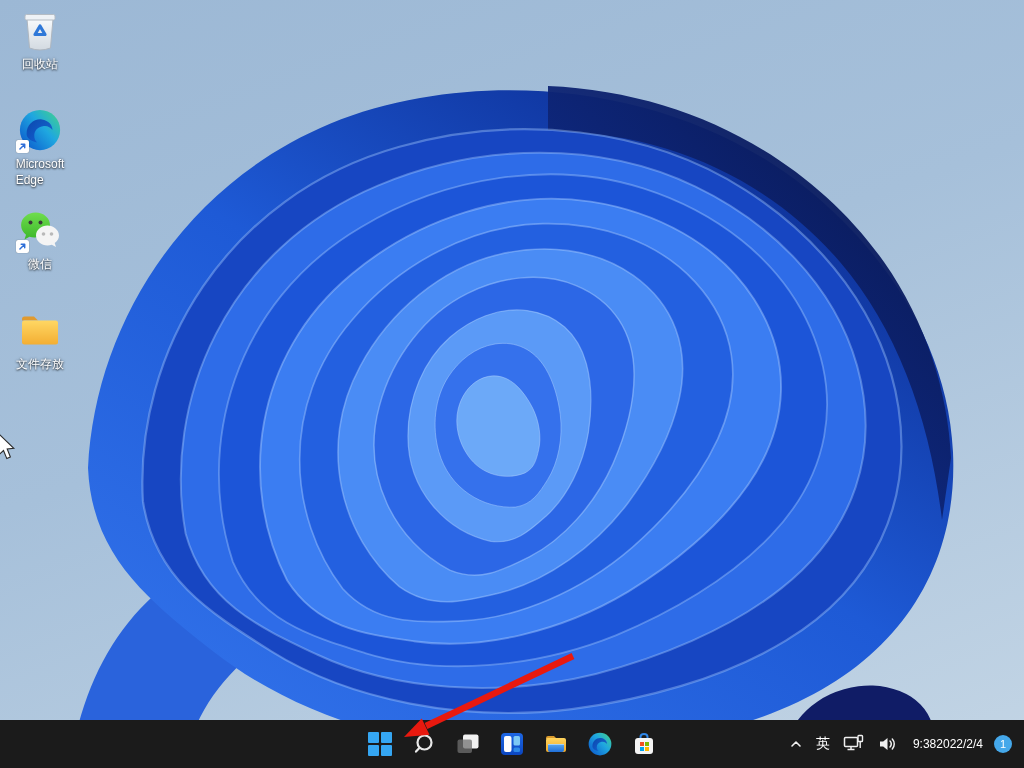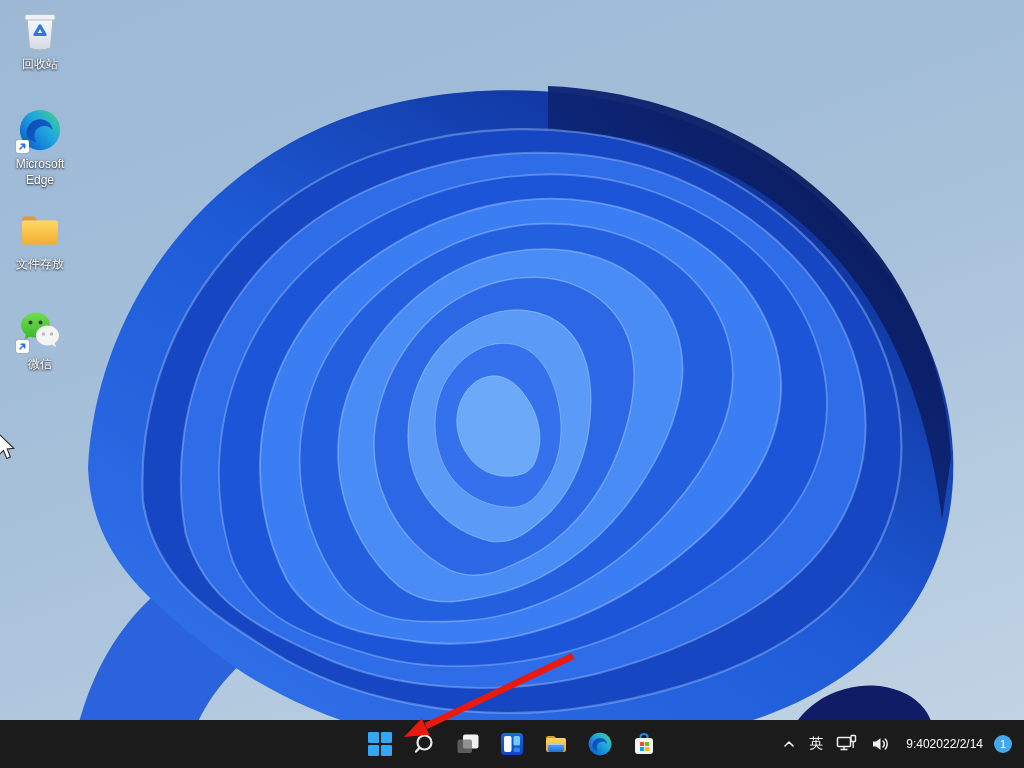--- a/index.html
+++ b/index.html
@@ -7,21 +7,21 @@
     width:1024px;height:768px;position:relative;overflow:hidden;
     font-family:"Liberation Sans","DejaVu Sans",sans-serif;
     background:linear-gradient(160deg,#9cb8d5 0%,#a6c0da 45%,#c3d5e5 100%);
   }
   .wallpaper{position:absolute;inset:0;z-index:0;}
   
   .desktop{position:absolute;left:2px;top:2px;width:78px;display:flex;flex-direction:column;gap:10px;z-index:2;}
   .tile{width:76px;min-height:86px;display:flex;flex-direction:column;align-items:center;padding-top:4px;border-radius:4px;cursor:default;}
   .tile.selected{background:rgba(205,225,240,0.45);outline:1px solid rgba(255,255,255,0.5);}
   .art{width:48px;height:48px;display:flex;align-items:center;justify-content:center;position:relative;}
-  .lbl{margin-top:3px;font-size:12px;line-height:1.3;color:#fff;text-align:center;white-space:pre-line;
+  .lbl{margin-top:3px;font-size:12px;line-height:1.3;color:#fff;white-space:pre-line;
        text-shadow:0 1px 2px rgba(0,0,0,0.75),0 0 3px rgba(0,0,0,0.45);}
   .shortcut-badge{position:absolute;left:0;bottom:1px;width:13px;height:13px;background:#fff;border-radius:2px;
        box-shadow:0 0 1px rgba(0,0,0,.5);display:flex;align-items:center;justify-content:center;}
   
   .taskbar{position:absolute;left:0;right:0;bottom:0;height:48px;background:#1b1b1b;z-index:3;}
   .tb-center{position:absolute;left:50%;top:0;transform:translateX(-50%);height:48px;display:flex;align-items:center;gap:4px;}
   .tb-btn{width:40px;height:40px;border:none;background:transparent;border-radius:5px;display:flex;align-items:center;justify-content:center;padding:0;}
   .tray{position:absolute;right:0;top:0;height:48px;display:flex;align-items:center;padding-right:12px;gap:2px;}
   .tray-btn{height:40px;border:none;background:transparent;border-radius:5px;display:flex;align-items:center;justify-content:center;padding:0 5px;color:#f0f0f0;}
   .ime{font-size:14px;color:#fff;min-width:24px;}
@@ -106,55 +106,55 @@
       </span>
     </div>
     <div class="lbl">Microsoft
 Edge</div>
   </div>
 
   <div class="tile">
     <div class="art">
       <svg viewBox="0 0 48 48" width="48" height="48">
         <defs>
-            <linearGradient id="foldG" x1="0" y1="0" x2="0" y2="1">
-              <stop offset="0" stop-color="#ffd763"></stop>
-              <stop offset="1" stop-color="#f3ae33"></stop>
-            </linearGradient>
-          </defs>
-        <path d="M6 13 q0 -2.5 2.5 -2.5 h9.5 l4 4 H6 z" fill="#e09a2f"></path>
-        <rect x="6" y="14.5" width="36" height="24" rx="2.5" fill="url(#foldG)"></rect>
-      </svg>
-    </div>
-    <div class="lbl">文件存放</div>
-  </div>
-
-  <div class="tile">
-    <div class="art">
-      <svg viewBox="0 0 48 48" width="48" height="48">
-        <defs>
             <linearGradient id="wcG" x1="0" y1="0" x2="0" y2="1">
               <stop offset="0" stop-color="#6fdd4e"></stop>
               <stop offset="1" stop-color="#3cb72a"></stop>
             </linearGradient>
           </defs>
         <path d="M34 19 c0 7 -7 12.5 -15.5 12.5 c-1.8 0 -3.5 -0.25 -5.1 -0.7 l-4.9 2.6 l1.5 -4.6 c-3 -2.3 -4.9 -5.7 -4.9 -9.8 C5.1 12 12 6.5 19.6 6.5 C27.5 6.5 34 12 34 19 z" fill="url(#wcG)"></path>
         <circle cx="14.5" cy="16.5" r="2" fill="#3a3a3a"></circle>
           <circle cx="24.5" cy="16.5" r="2" fill="#3a3a3a"></circle>
         <path d="M43 29.5 c0 -5.5 -5.5 -10 -11.5 -10 c-6.3 0 -11.5 4.5 -11.5 10 c0 5.5 5.2 10 11.5 10 c1.5 0 3 -0.25 4.3 -0.7 l4.2 2.2 l-1.3 -3.9 c2.6 -1.9 4.3 -4.6 4.3 -7.6 z" fill="#f4f4f4"></path>
         <circle cx="27.5" cy="28" r="1.8" fill="#b9b9b9"></circle>
           <circle cx="35.5" cy="28" r="1.8" fill="#b9b9b9"></circle>
       </svg>
       <span class="shortcut-badge">
         <svg viewBox="0 0 12 12" width="11" height="11">
             <path d="M3.2 8.8 L8.2 3.8 M4.6 3.6 h3.8 v3.8" fill="none" stroke="#2f6fd8" stroke-width="1.6" stroke-linecap="round" stroke-linejoin="round"></path>
           </svg>
       </span>
     </div>
     <div class="lbl">微信</div>
+  </div>
+
+  <div class="tile">
+    <div class="art">
+      <svg viewBox="0 0 48 48" width="48" height="48">
+        <defs>
+            <linearGradient id="foldG" x1="0" y1="0" x2="0" y2="1">
+              <stop offset="0" stop-color="#ffd763"></stop>
+              <stop offset="1" stop-color="#f3ae33"></stop>
+            </linearGradient>
+          </defs>
+        <path d="M6 13 q0 -2.5 2.5 -2.5 h9.5 l4 4 H6 z" fill="#e09a2f"></path>
+        <rect x="6" y="14.5" width="36" height="24" rx="2.5" fill="url(#foldG)"></rect>
+      </svg>
+    </div>
+    <div class="lbl">文件存放</div>
   </div>
 
 
 
 
 </div>
 
 <div class="taskbar">
 
   <div class="tb-center">
@@ -245,22 +245,22 @@
       </svg>
     </button>
     <button class="tray-btn">
       <svg viewBox="0 0 20 18" width="20" height="18">
         <path d="M2 6.5 h3.2 L9.5 3 v12 L5.2 11.5 H2 z" fill="#f0f0f0"></path>
         <path d="M12 6 a4.2 4.2 0 0 1 0 6" fill="none" stroke="#f0f0f0" stroke-width="1.5" stroke-linecap="round"></path>
         <path d="M14.3 4 a7.4 7.4 0 0 1 0 10" fill="none" stroke="#f0f0f0" stroke-width="1.5" stroke-linecap="round"></path>
       </svg>
     </button>
     <button class="tray-btn clock">
-      <div>9:40</div>
-      <div>2022/2/14</div>
+      <div>9:38</div>
+      <div>2022/2/4</div>
     </button>
     <button class="badge">1</button>
   </div>
 </div>
 
 <svg class="cursor" viewBox="0 0 1024 768" xmlns="http://www.w3.org/2000/svg">
   <path d="M-2 433 L-2 455.5 L3.5 450.5 L6.8 458.6 L10.4 457 L7.2 449 L13.8 448.4 Z" fill="#ffffff" stroke="#2b2b2b" stroke-width="1.1"></path>
 </svg>
 
 <svg class="annotation" viewBox="0 0 1024 768" xmlns="http://www.w3.org/2000/svg">

